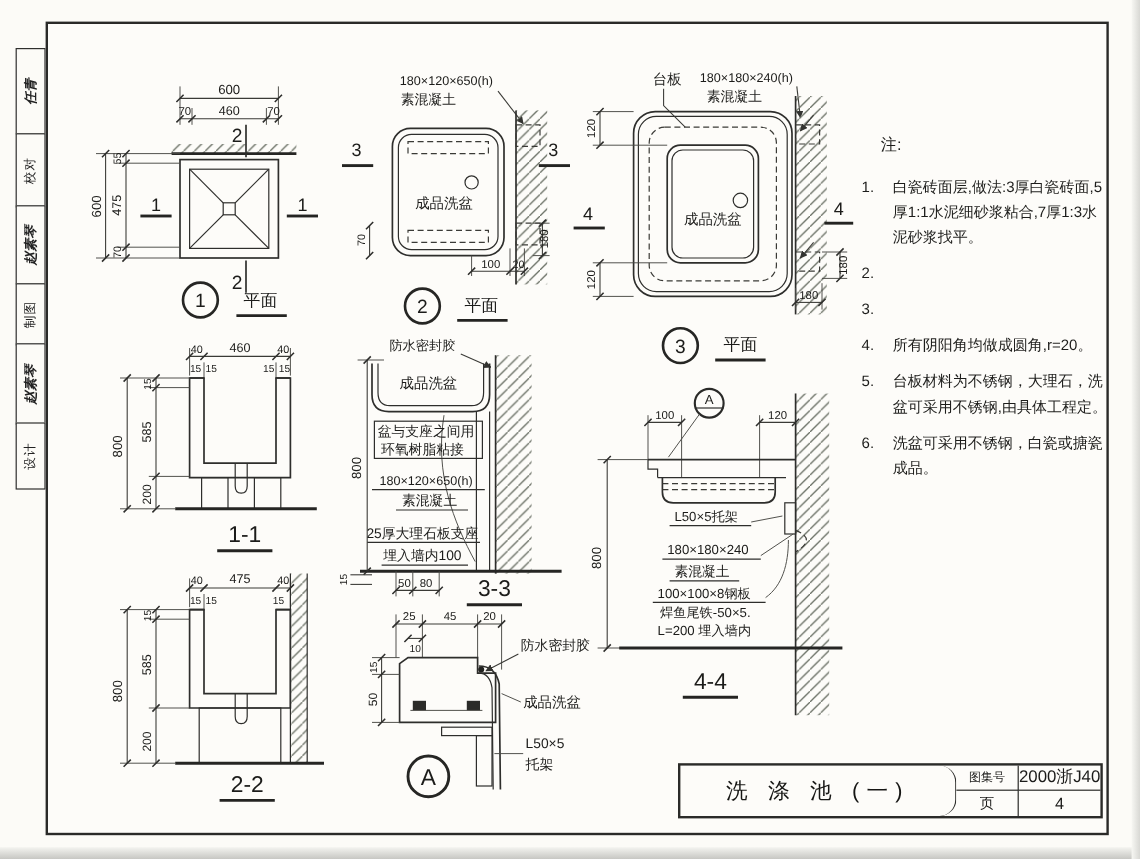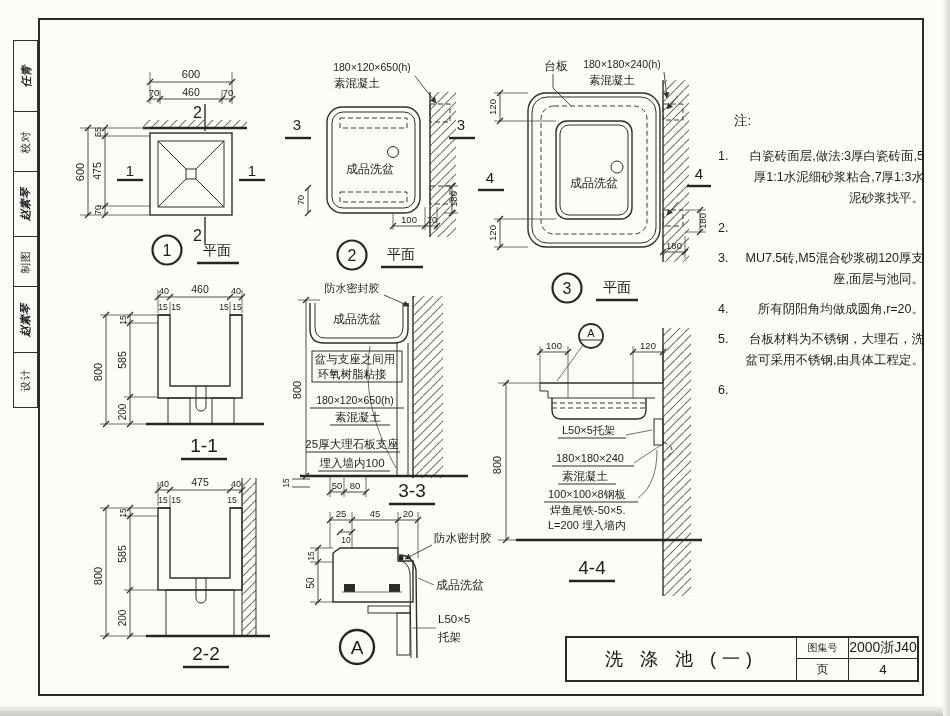--- a/index.html
+++ b/index.html
@@ -29,27 +29,27 @@
   svg .tk{stroke:#2e2e2c;stroke-width:1.3;fill:none;}
   svg .dsh{stroke:#3a3a36;stroke-width:1;fill:none;stroke-dasharray:5 3;}
   svg .ul{stroke:#242422;stroke-width:2.4;fill:none;}
   svg .ul1{stroke:#2e2e2c;stroke-width:1;fill:none;}
   svg text{fill:#1c1c1a;stroke:none;font-family:"Liberation Sans","DejaVu Sans",sans-serif;}
   
   .notes{position:absolute;left:716px;top:112px;width:208px;color:#1d1d1b;}
   .notes-heading{font-size:13.5px;margin:0 0 16px 18px;}
   .note-item{display:flex;margin-bottom:9px;}
   .note-no{width:26px;flex:none;font-size:12.5px;line-height:21px;text-align:left;padding-left:2px;}
-  .note-text{flex:1;font-size:12.5px;line-height:21px;text-align:right;}
+  .note-text{flex:1;font-size:12.5px;line-height:21px;}
   
   .titleblock{position:absolute;left:565px;top:636px;width:354px;height:46px;
       border:2px solid #2b2b29;box-sizing:border-box;display:grid;
       grid-template-columns:230px 52px 1fr;grid-template-rows:1fr 1fr;background:#fdfcf9;}
   .tb-title{grid-row:1/3;display:flex;align-items:center;justify-content:center;
-      font-size:18px;letter-spacing:6px;color:#161614;border-right:1.6px solid #2b2b29;}
+      font-size:18px;letter-spacing:6px;color:#161614;border-right:1.6px solid #2b2b29;border-radius:14px;}
   .tb-cell{display:flex;align-items:center;justify-content:center;color:#1c1c1a;box-sizing:border-box;}
   .tb-lab1{font-size:10px;border-right:1.6px solid #2b2b29;border-bottom:1.6px solid #2b2b29;}
   .tb-val1{font-size:14px;border-bottom:1.6px solid #2b2b29;text-align:center;}
   .tb-lab2{font-size:12px;border-right:1.6px solid #2b2b29;}
   .tb-val2{font-size:13.5px;}
 </style>
 </head>
 <body>
 
 <div class="sheet">
@@ -538,32 +538,32 @@
     <p class="notes-heading">注:</p>
     <div class="note-item">
       <span class="note-no">1.</span>
       <span class="note-text">白瓷砖面层,做法:3厚白瓷砖面,5厚1:1水泥细砂浆粘合,7厚1:3水泥砂浆找平。</span>
     </div>
     <div class="note-item">
       <span class="note-no">2.</span>
     </div>
     <div class="note-item">
       <span class="note-no">3.</span>
-      <span class="note-text">MU7.5砖,M5混合砂浆砌120厚支座,面层与池同。</span>
     </div>
     <div class="note-item">
       <span class="note-no">4.</span>
       <span class="note-text">所有阴阳角均做成圆角,r=20。</span>
     </div>
     <div class="note-item">
       <span class="note-no">5.</span>
       <span class="note-text">台板材料为不锈钢，大理石，洗盆可采用不锈钢,由具体工程定。</span>
     </div>
     <div class="note-item">
       <span class="note-no">6.</span>
+      <span class="note-text">洗盆可采用不锈钢，白瓷或搪瓷成品。</span>
     </div>
   </div>
 
   <div class="titleblock">
     <div class="tb-title">洗 涤 池 (一)</div>
     <div class="tb-cell tb-lab1">图集号</div>
     <div class="tb-cell tb-val1">2000浙J40</div>
     <div class="tb-cell tb-lab2">页</div>
     <div class="tb-cell tb-val2">4</div>
   </div>

